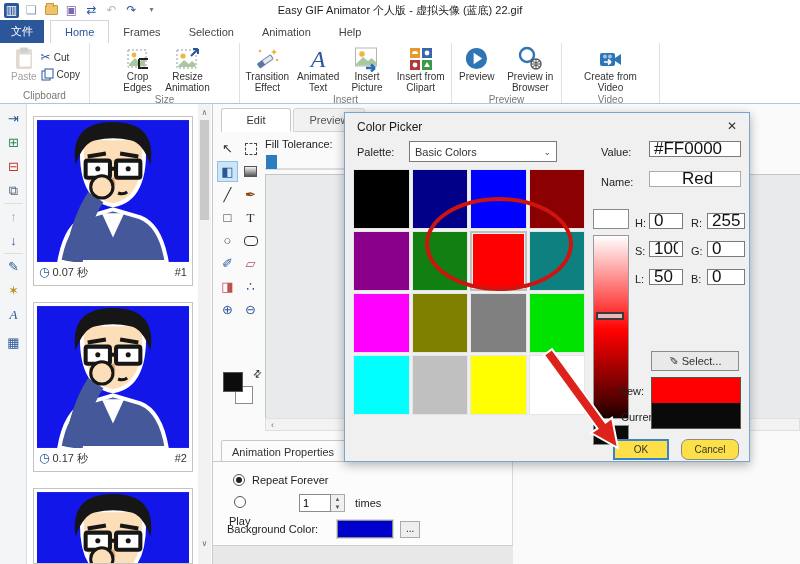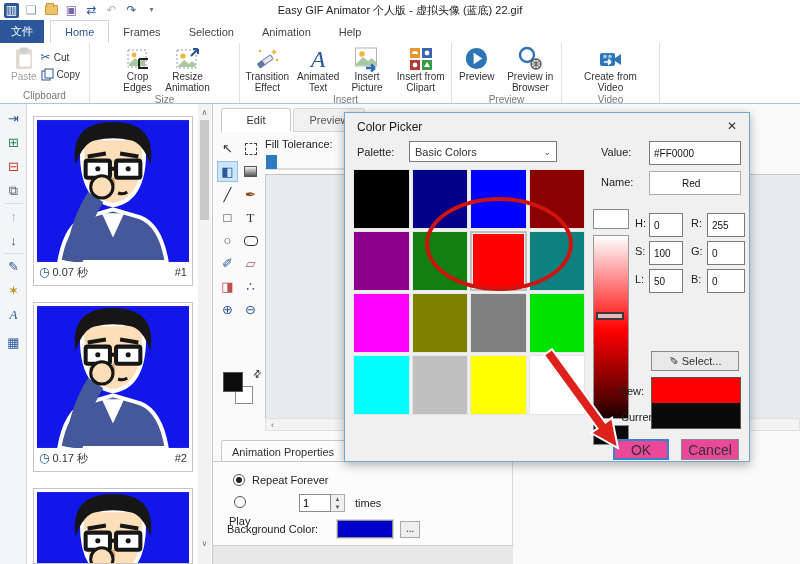--- a/index.html
+++ b/index.html
@@ -88,34 +88,34 @@
   .bgc-swatch { width:56px; height:18px; border:1px solid #8a8a8a; outline:1px solid #d8d8d8; }
   .dots-btn { width:20px; height:17px; background:#eee; border:1px solid #aaa; font-size:10px; line-height:13px; text-align:center; }
 
   
   .dialog { position:absolute; left:344px; top:112px; width:406px; height:350px; background:#f0f0f0; border:1px solid #76a6cd; box-shadow:0 3px 10px rgba(0,0,0,.3); z-index:40; }
   .dlg-title { position:absolute; left:12px; top:7px; font-size:12px; color:#1a1a1a; }
   .dlg-close { position:absolute; right:6px; top:4px; width:22px; height:18px; text-align:center; font-size:12px; color:#333; line-height:18px; }
   .dlg-label { position:absolute; font-size:11px; color:#222; }
   .dropdown { position:absolute; left:64px; top:28px; width:148px; height:21px; background:#fff; border:1px solid #7a7a7a; font-size:11px; display:flex; align-items:center; padding:0 5px; justify-content:space-between; }
   .dd-chev { font-size:9px; color:#555; }
-  .dlg-input { position:absolute; height:24px; background:#fff; border:1px solid #7a7a7a; font-size:10px; padding:0 4px; font-family:inherit; color:#111; }
+  .dlg-input { position:absolute; height:16px; background:#fff; border:1px solid #7a7a7a; font-size:17px; padding:0 4px; font-family:inherit; color:#111; }
   .dlg-input.ro { border-color:#ababab; }
   .cgrid { position:absolute; left:8px; top:56px; width:232px; height:246px; display:grid; grid-template-columns:repeat(4,1fr); grid-template-rows:repeat(4,1fr); gap:2px; }
   .swatch { border:1px solid #e6e6e6; }
   .swatch.sel { border:2px solid #c0c0c0; box-shadow:inset 0 0 0 1px #f0f0f0; }
   .ann-circle { position:absolute; left:80px; top:84px; width:148px; height:94px; border:4px solid #cf1410; border-radius:50%; z-index:45; }
   .mini-sw { position:absolute; left:248px; width:36px; height:20px; border:1px solid #8a8a8a; }
   .gradbar { position:absolute; left:248px; top:122px; width:36px; height:184px; border:1px solid #999;
              background:linear-gradient(180deg,#ffffff 0%,#ff0000 52%,#550000 90%,#180000 100%); }
   .grad-handle { position:absolute; left:2px; top:76px; width:28px; height:8px; border:2px solid #3a3a3a; background:#e9b9b9; }
   .sel-btn { position:absolute; left:306px; top:238px; width:88px; height:20px; background:#e9e9e9; border:1px solid #8a8a8a; font-size:11px; display:flex; align-items:center; justify-content:center; gap:4px; }
   .newcur { position:absolute; left:306px; top:264px; width:90px; height:52px; border:1px solid #555; background:#000; }
   .newcur div { width:100%; height:50%; }
-  .dlg-btn { position:absolute; height:21px; background:#ec4899; border:1px solid #8a8a8a; font-size:14px; display:flex; align-items:center; justify-content:center; }
+  .dlg-btn { position:absolute; height:21px; background:#fde047; border:1px solid #8a8a8a; font-size:10px; display:flex; align-items:center; justify-content:center; }
   .dlg-btn.focus { border:2px solid #3b83c9; }
 
   
   .arrow-ann { position:absolute; left:500px; top:330px; z-index:60; pointer-events:none; }
 
   svg.ric { display:block; }
 </style>
 </head>
 <body>
 
@@ -515,20 +515,20 @@
     </div>
 
     <div class="dlg-label" style="left:274px;top:272px;">New:</div>
     <div class="dlg-label" style="left:276px;top:298px;">Current:</div>
     <div class="newcur">
       <div style="background-color: rgb(255, 0, 0);"></div>
       <div style="background-color: rgb(10, 10, 10);"></div>
     </div>
 
     <div class="dlg-btn focus" style="left:268px;top:326px;width:56px;">OK</div>
-    <div class="dlg-btn" style="left:336px;top:326px;width:58px;">Cancel</div>
+    <div class="dlg-btn" style="left:336px;top:326px;width:58px;border-radius:7px;">Cancel</div>
   </div>
 
   <svg class="arrow-ann" width="190" height="145">
     <polygon points="44,25 97.5,98.4 91,103 118,118 112,87.7 105.5,92.5 52,19.1" fill="#dd221b" stroke="#ffffff" stroke-width="2"></polygon>
   </svg>
 
 </div>
 
 </body></html>

